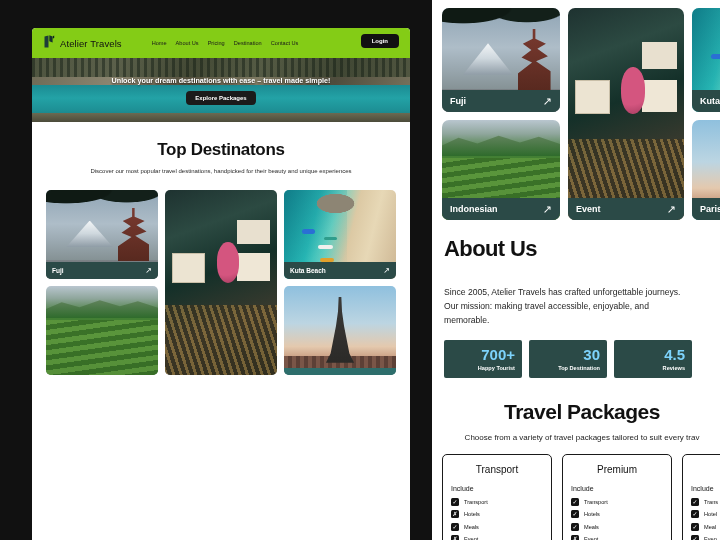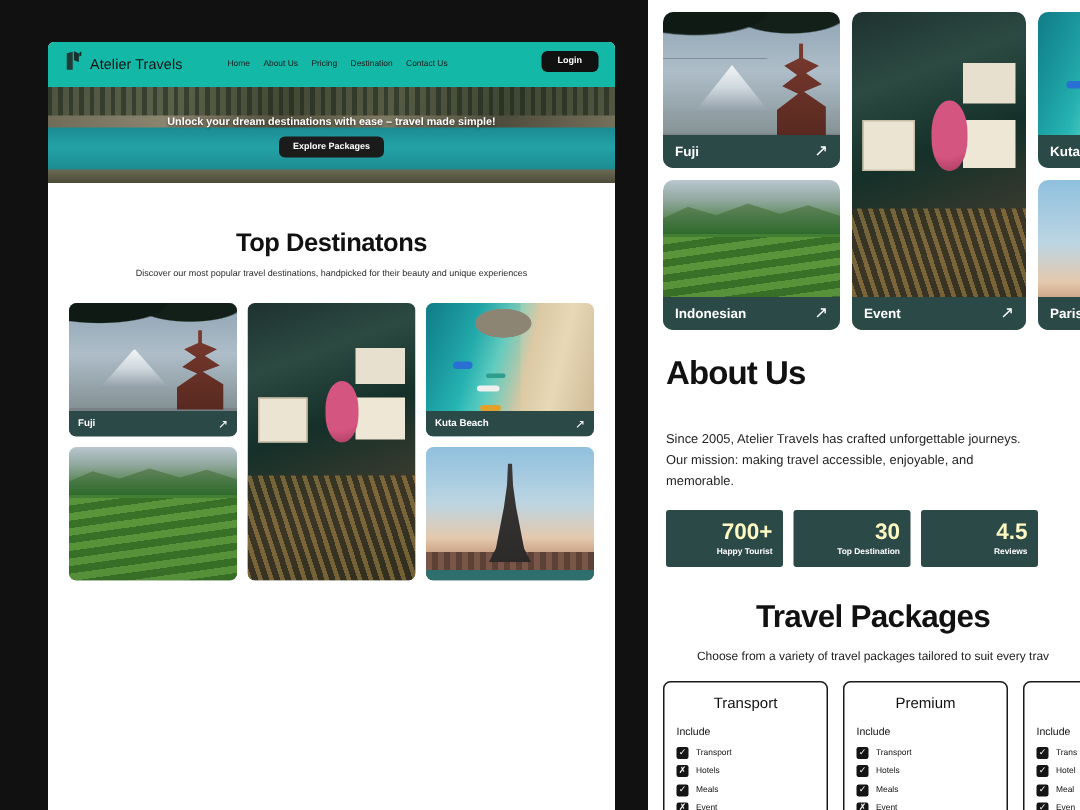--- a/index.html
+++ b/index.html
@@ -16,21 +16,21 @@
     position: absolute; left: 0; top: 0; width: 425px; height: 540px;
     background: #111111; overflow: hidden;
   }
   .browser-page {
     position: absolute; left: 32px; top: 28px; width: 378px; height: 512px;
     background: #ffffff; border-radius: 4px 4px 0 0; overflow: hidden;
   }
 
   
   .nav {
-    height: 30px; background: #14b8a6; display: flex; align-items: center;
+    height: 30px; background: #84cc16; display: flex; align-items: center;
     padding: 4px 12px; position: relative;
   }
   .brand { display: flex; align-items: center; gap: 5px; }
   .logo-mark { display: block; }
   .brand-name { font-size: 9.5px; color: #111; letter-spacing: .1px; }
   .nav-links { display: flex; gap: 9px; margin-left: 30px; }
   .nav-link { font-size: 5.6px; color: #1a1a1a; white-space: nowrap; cursor: pointer; }
   .login-btn {
     position: absolute; right: 11px; top: 6px;
     background: #111; color: #fff; font-size: 6px; font-weight: bold;
@@ -90,21 +90,21 @@
   .banner-text {
     color: #fff; font-size: 7.2px; font-weight: bold; text-align: center;
     text-shadow: 0 1px 2px rgba(0,0,0,.6);
   }
   .explore-btn {
     background: #1b1b1b; color: #fff; font-size: 6px; font-weight: bold;
     padding: 4px 9px; border-radius: 4px; cursor: pointer;
   }
 
   
-  .dest-section { background: #fff; padding: 30px 14px 8px; }
+  .dest-section { background: #fff; padding: 18px 14px 8px; }
   .sec-title { text-align: center; font-size: 17px; font-weight: bold; color: #111; letter-spacing: -.3px; }
   .sec-sub {
     text-align: center; font-size: 6px; color: #2a2a2a; margin-top: 7px;
     line-height: 1.55; max-width: 300px; margin-left: auto; margin-right: auto;
   }
 
   .cards-grid {
     margin-top: 14px; display: grid; gap: 7px;
     grid-template-columns: 1fr 1fr 1fr;
     grid-template-rows: 89px 89px;
@@ -243,21 +243,21 @@
   .about-title { font-size: 22px; font-weight: bold; color: #111; letter-spacing: -.6px; }
   .about-text {
     margin-top: 24px; font-size: 8.6px; color: #1f1f1f; line-height: 1.62; max-width: 244px;
   }
   .stats { display: flex; gap: 7px; margin-top: 12px; }
   .stat {
     width: 78px; height: 38px; background: #2b4a47; border-radius: 2px;
     display: flex; flex-direction: column; align-items: flex-end;
     justify-content: center; padding: 0 7px 0 0;
   }
-  .stat-num { color: #fef9c3; font-size: 15px; font-weight: bold; line-height: 1.05; }
+  .stat-num { color: #7dd3fc; font-size: 15px; font-weight: bold; line-height: 1.05; }
   .stat-lbl { color: #fff; font-size: 5.6px; font-weight: bold; margin-top: 2px; }
 
   .packages { padding: 22px 0 0 0; }
   .pk-title { text-align: center; font-size: 21px; font-weight: bold; color: #111; letter-spacing: -.5px; }
   .pk-sub { text-align: center; font-size: 8px; color: #222; margin-top: 9px; padding: 0 10px; }
   .pk-grid {
     margin-top: 12px; padding-left: 10px;
     display: grid; grid-template-columns: 110px 110px 110px; gap: 10px;
   }
   .pk-card {

